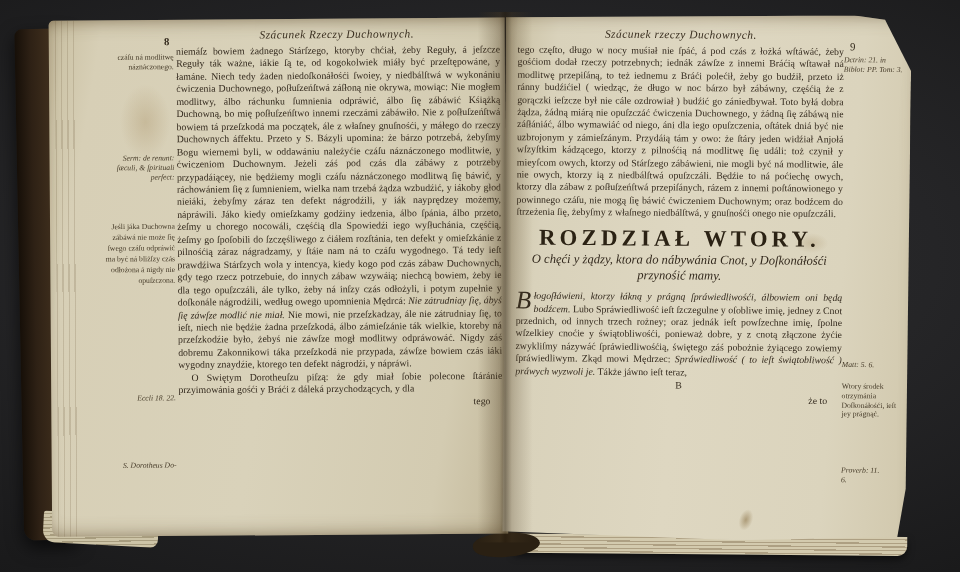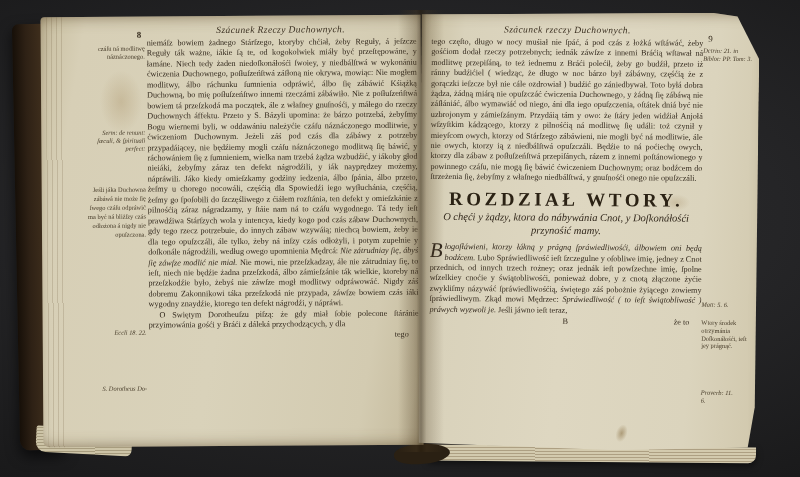--- a/index.html
+++ b/index.html
@@ -55,21 +55,21 @@
   .body-r{left:10px;top:26px;width:272px;height:402px;line-height:10.4px;}
   .jp{margin:0;}
   .jp.ind{text-indent:11px;}
   .it{font-style:italic;}
   .catchline{text-align:right;padding-right:10px;}
   .chap-head{text-align:center;font-size:19px;letter-spacing:3.5px;font-weight:600;color:#2b2214;margin:11px 0 7px;}
   .chap-sub{text-align:center;font-style:italic;font-size:10.5px;line-height:12.5px;margin:0 10px 6px;}
   .dropcap{float:left;font-size:21px;line-height:17px;font-style:italic;margin:0 2px 0 0;}
   .sig-row{position:relative;margin-top:1px;height:12px;}
   .sig{position:absolute;left:0;right:0;text-align:center;}
-  .catch-r{position:absolute;right:12px;top:0;}
+  .catch-r{position:absolute;right:12px;top:12px;}
 </style>
 </head>
 <body>
 
 <div class="photo">
 
   <div class="cover"></div>
   <div class="edges-bl"></div>
   <div class="edges-br"></div>
   <div class="cover-nub"></div>
@@ -108,21 +108,21 @@
     <div class="mn mn-r mr3">Wtory środek otrzymánia Doſkonáłośći, ieſt jey prágnąć.</div>
     <div class="mn mn-r mr4 it">Proverb: 11. 6.</div>
 
     <div class="bodycol body-r">
       <p class="jp"><span>tego częſto, długo w nocy muśiał nie ſpáć, á pod czás z łożká wſtáwáć, żeby gośćiom dodał rzeczy potrzebnych; iednák záwſze z innemi Bráćią wſtawał ná modlitwę przepiſáną, to też iednemu z Bráći polećił, żeby go budźił, przeto iż ránny budźićiel ( wiedząc, że długo w noc bárzo był zábáwny, częśćią że z gorączki ieſzcze był nie cále ozdrowiał ) budźić go zániedbywał. Toto byłá dobra żądza, żádną miárą nie opuſzczáć ćwiczenia Duchownego, y żádną ſię zábáwą nie záſłániáć, álbo wymawiáć od niego, áni dla iego opuſzczenia, oſtátek dniá być nie uzbrojonym y zámieſzánym. Przydáią tám y owo: że ſtáry jeden widźiał Anjołá wſzyſtkim kádzącego, ktorzy z pilnośćią ná modlitwę ſię událi: toż czynił y mieyſcom owych, ktorzy od Stárſzego zábáwieni, nie mogli być ná modlitwie, ále nie owych, ktorzy ią z niedbálſtwá opuſzczáli. Będźie to ná poćiechę owych, ktorzy dla zábaw z poſłuſzeńſtwá przepiſánych, rázem z innemi poſtánowionego y powinnego czáſu, nie mogą ſię báwić ćwiczeniem Duchownym; oraz bodźcem do ſtrzeżenia ſię, żebyſmy z właſnego niedbálſtwá, y gnuſnośći onego nie opuſzczáli.</span></p>
       <div class="chap-head">ROZDZIAŁ WTORY.</div>
       <div class="chap-sub">O chęći y żądzy, ktora do nábywánia Cnot, y Doſkonáłośći przynośić mamy.</div>
       <p class="jp"><span class="dropcap">B</span><span class="it">łogoſłáwieni, ktorzy łákną y prágną ſpráwiedliwośći, álbowiem oni będą bodźcem.</span>
         <span>Lubo Spráwiedliwość ieſt ſzczegulne y oſobliwe imię, jedney z Cnot przednich, od innych trzech rożney; oraz jednák ieſt powſzechne imię, ſpolne wſzelkiey cnoćie y świątobliwośći, ponieważ dobre, y z cnotą złączone żyćie zwykliſmy názywáć ſpráwiedliwośćią, świętego záś pobożnie żyiącego zowiemy ſpráwiedliwym. Zkąd mowi Mędrzec:</span>
         <span class="it">Spráwiedliwość ( to ieſt świątobliwość ) práwych wyzwoli je.</span>
-        <span>Jeśli jáwno ieſt teraz,</span></p>
+        <span>Tákże jáwno ieſt teraz,</span></p>
       <div class="sig-row">
         <span class="sig">B</span>
         <span class="catch-r">że to</span>
       </div>
     </div>
   </div>
 
   <div class="gutter"></div>
 </div>
 

